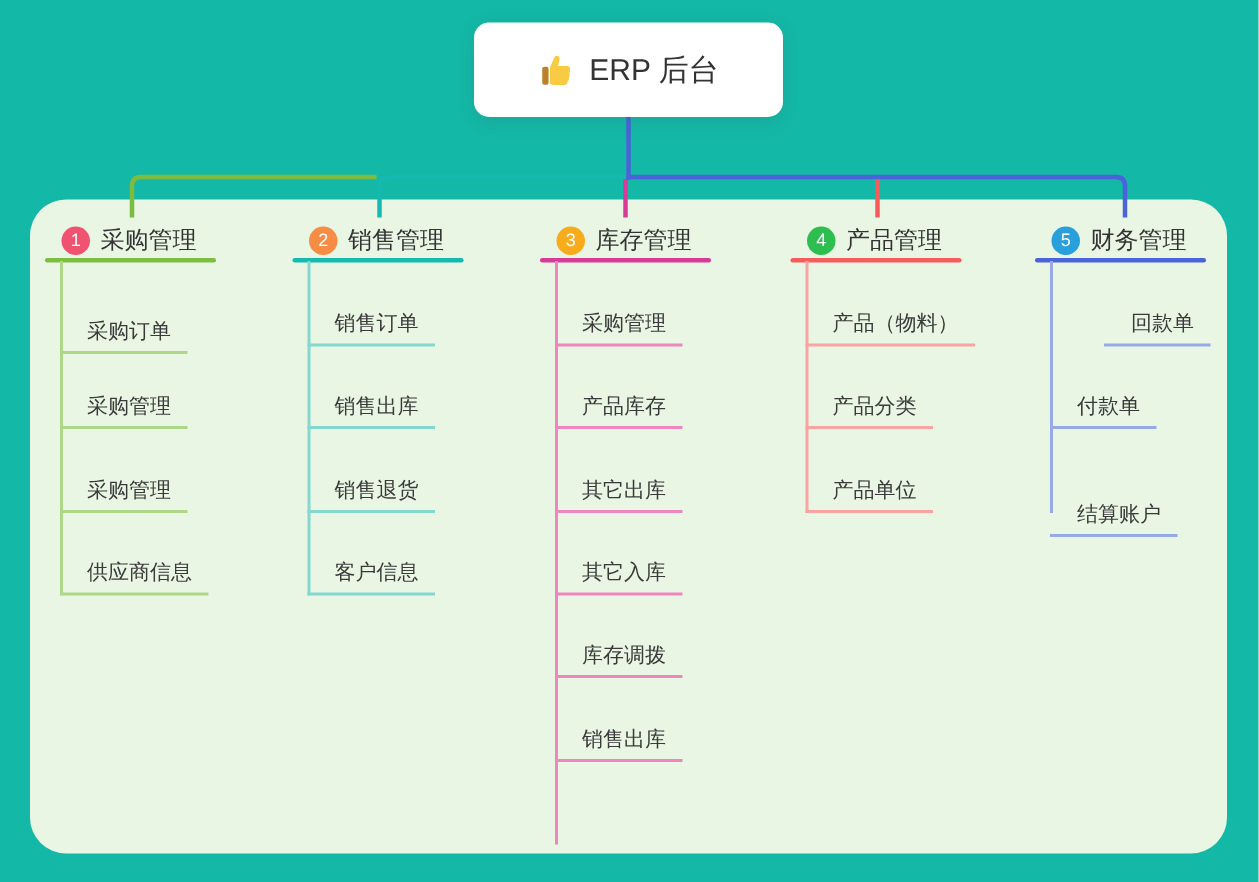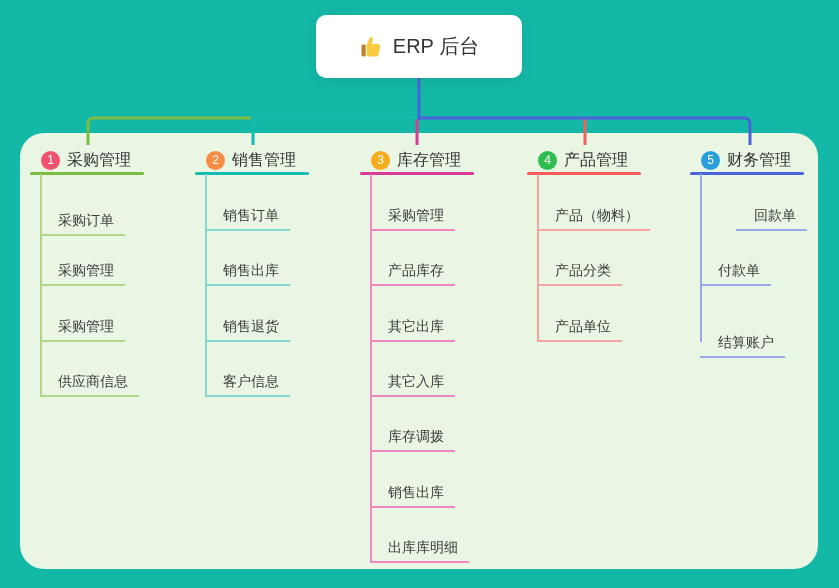--- a/index.html
+++ b/index.html
@@ -92,21 +92,20 @@
     <span>库存管理</span>
   </div>
   <div class="hline u3" style="left:360px;top:172px;width:114px"></div>
   <div class="vline v3" style="left:370px;top:174px;height:389px"></div>
   <div class="crow r3" style="left:370px;top:205px">采购管理</div>
   <div class="crow r3" style="left:370px;top:260px">产品库存</div>
   <div class="crow r3" style="left:370px;top:371px">其它入库</div>
   <div class="crow r3" style="left:370px;top:316px">其它出库</div>
   <div class="crow r3" style="left:370px;top:426px">库存调拨</div>
   <div class="crow r3" style="left:370px;top:482px">销售出库</div>
-  <div class="crow r3" style="left:370px;top:537px">出库库明细</div>
 
   <div class="bheader" style="left:538px">
     <span class="badge g4">4</span>
     <span>产品管理</span>
   </div>
   <div class="hline u4" style="left:527px;top:172px;width:114px"></div>
   <div class="vline v4" style="left:537px;top:174px;height:168px"></div>
   <div class="crow r4" style="left:537px;top:260px">产品分类</div>
   <div class="crow r4" style="left:537px;top:205px">产品（物料）</div>
   <div class="crow r4" style="left:537px;top:316px">产品单位</div>

